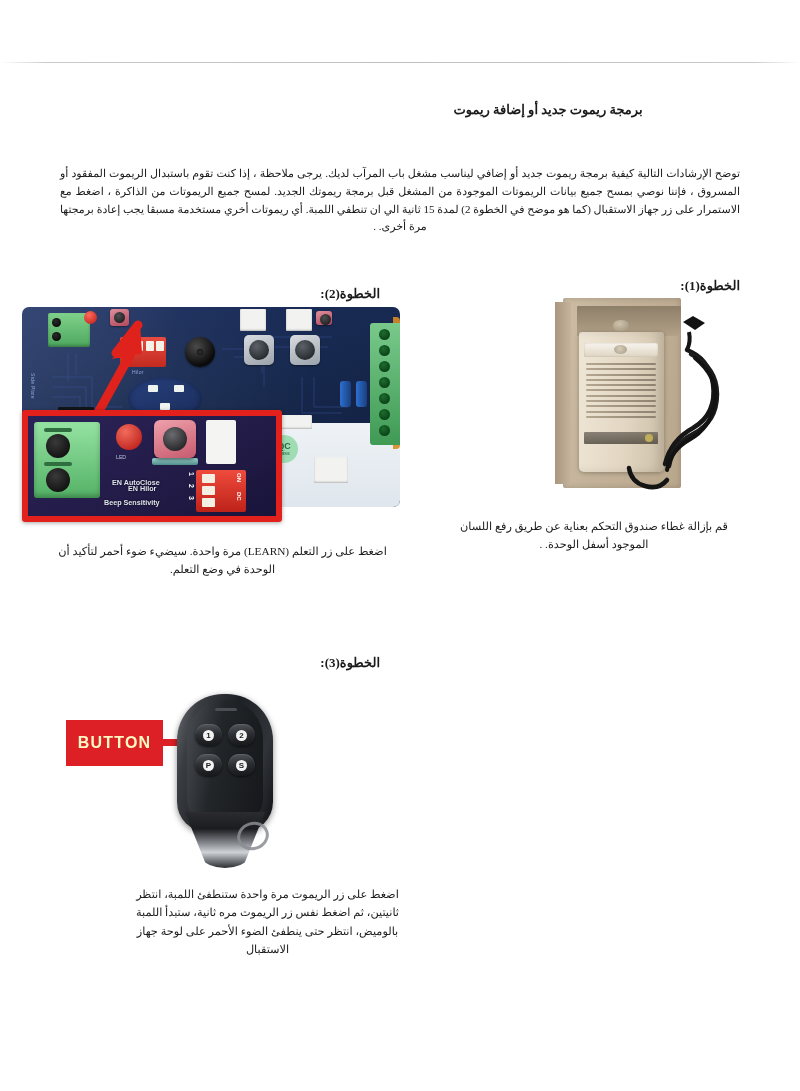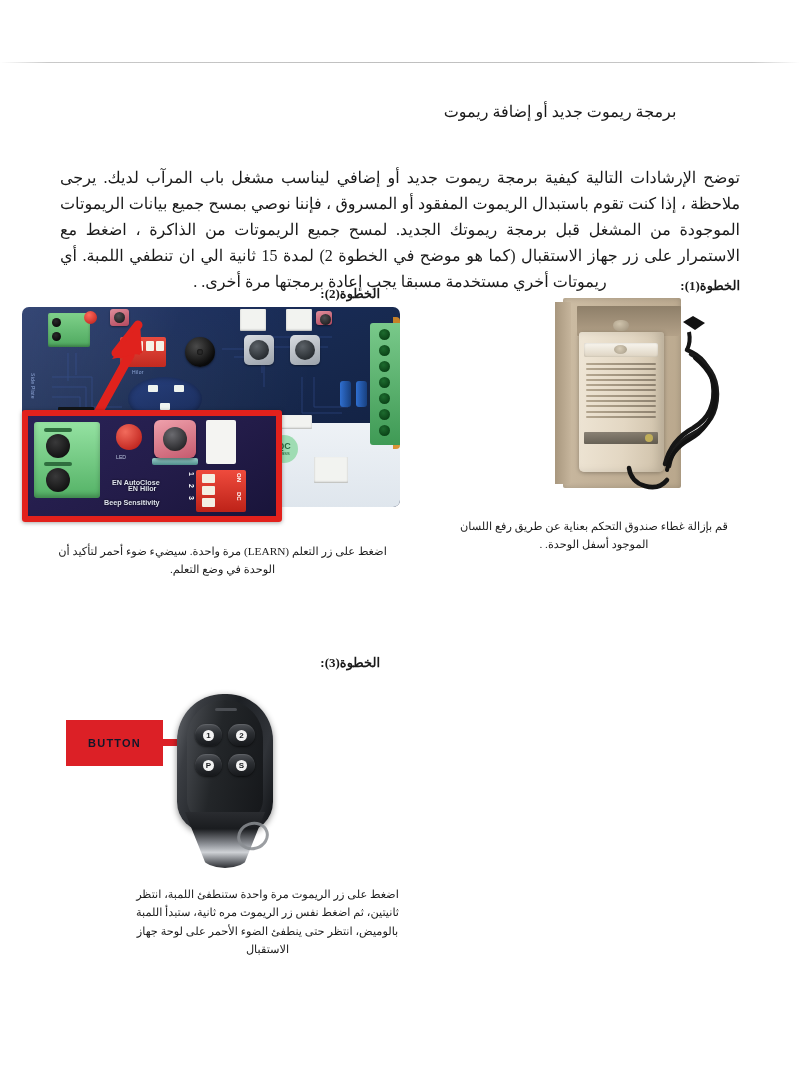--- a/index.html
+++ b/index.html
@@ -10,28 +10,28 @@
     color:#1a1a1a;
   }
   .page{position:absolute;inset:0;background:#fff;}
 
   
   .top-rule{position:absolute;left:0;top:62px;width:800px;height:1px;
     background:linear-gradient(to right,#ffffff 0%,#c9c9c9 6%,#bfbfbf 50%,#c9c9c9 94%,#ffffff 100%);}
 
   
   .doc-title{
-    position:absolute;right:60px;top:100px;width:360px;
+    position:absolute;right:72px;top:100px;width:360px;
     text-align:center;direction:rtl;
-    font-weight:normal;font-size:16px;line-height:1.5;letter-spacing:.2px;
+    font-weight:bold;font-size:13px;line-height:1.5;letter-spacing:.2px;
   }
   .intro{
     position:absolute;right:60px;top:165px;width:680px;
     direction:rtl;text-align:justify;text-align-last:center;
-    font-size:16px;line-height:1.62;
+    font-size:11px;line-height:1.62;
   }
 
   .step-label{
     position:absolute;direction:rtl;font-weight:bold;font-size:13px;white-space:nowrap;
   }
   #step1-label{right:60px;top:278px;}
   #step2-label{right:420px;top:286px;}
   #step3-label{right:420px;top:655px;}
 
   .caption{
@@ -174,22 +174,22 @@
   .ins-lbl{position:absolute;color:#dfe4ef;font-size:7.2px;font-weight:bold;
     font-family:"Liberation Sans",sans-serif;direction:ltr;white-space:nowrap;
     text-shadow:0 0 2px rgba(0,0,0,.9);}
   .ins-tinylbl{position:absolute;color:#b9c3db;font-size:5.2px;direction:ltr;
     font-family:"Liberation Sans",sans-serif;}
 
   
   .art3{position:absolute;left:62px;top:690px;width:330px;height:185px;}
   .callout{position:absolute;left:4px;top:30px;width:97px;height:46px;background:#dc2026;
     display:flex;align-items:center;justify-content:center;}
-  .callout span{color:#0f172a;font-family:"Liberation Sans",sans-serif;
-    font-size:11px;font-weight:bold;letter-spacing:1.2px;direction:ltr;}
+  .callout span{color:#fef9c3;font-family:"Liberation Sans",sans-serif;
+    font-size:16px;font-weight:bold;letter-spacing:1.2px;direction:ltr;}
   .callout-stem{position:absolute;left:101px;top:49px;width:14px;height:7px;background:#dc2026;}
 
   .fob{position:absolute;left:115px;top:4px;width:96px;height:175px;}
   .fob-body{position:absolute;left:0;top:0;width:96px;height:138px;
     border-radius:46px 46px 30px 30px;
     background:linear-gradient(105deg,#6a6d72 0%,#3a3d42 18%,#1d2024 48%,#303338 78%,#0e1013 100%);
     box-shadow:0 2px 6px rgba(0,0,0,.45);}
   .fob-body:before{content:"";position:absolute;left:10px;top:6px;width:76px;height:124px;
     border-radius:40px 40px 26px 26px;
     background:linear-gradient(100deg,#4a4d52,#232629 40%,#15171a 100%);}

